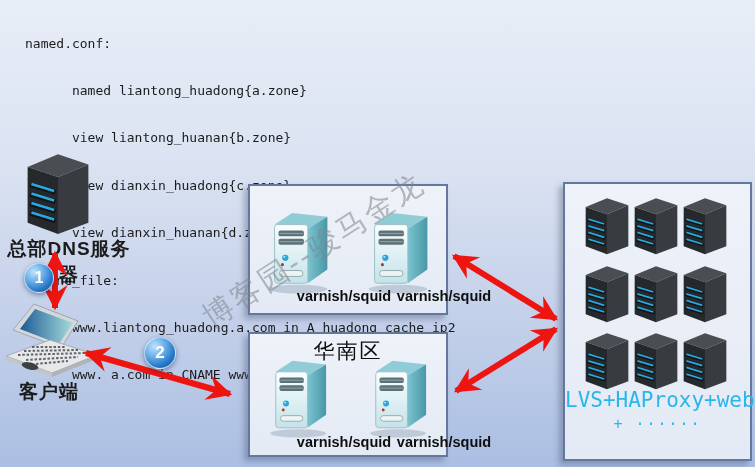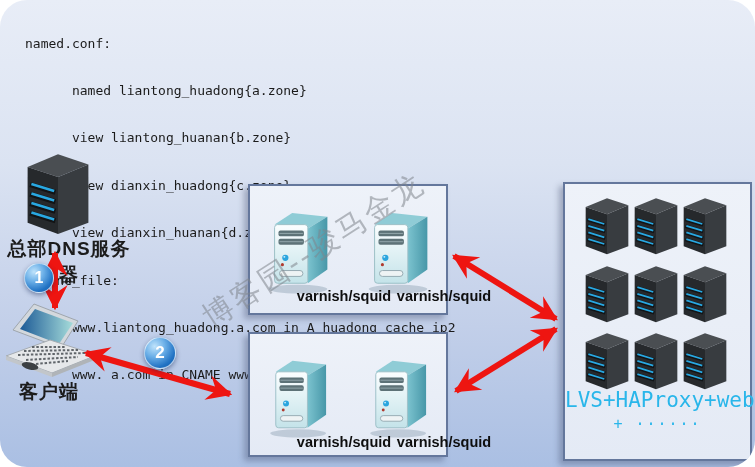--- a/index.html
+++ b/index.html
@@ -1,20 +1,19 @@
 <!DOCTYPE html>
 <html><head>
 <meta charset="utf-8">
 <style>
   html,body{margin:0;padding:0;}
   #canvas{
     position:relative;width:755px;height:467px;overflow:hidden;
     background:linear-gradient(180deg,#e8edf7 0%,#dbe3f2 35%,#c2cfe9 70%,#aabfe3 100%);
     font-family:"Liberation Sans","DejaVu Sans",sans-serif;
-    border-radius:27px;
   }
   .abs{position:absolute;}
   
   .code{
     left:25px;top:4px;
     font-family:"DejaVu Sans Mono","Liberation Mono",monospace;
     font-size:13px;line-height:15.8px;color:#1b1b1b;white-space:pre;
   }
   
   .box{
@@ -152,20 +151,21 @@
         <use href="#tealServer"></use>
       </svg>
     <svg class="icon-svg" style="left:110px;top:22px" width="80" height="86" viewBox="0 0 72 88">
         <use href="#tealServer"></use>
       </svg>
     <div class="srv-label" style="left:2px;top:102px;width:96px">varnish/squid</div>
     <div class="srv-label" style="left:102px;top:102px;width:96px">varnish/squid</div>
   </div>
 
   <div class="abs box" style="left:248px;top:332px;width:200px;height:125px">
+    <div class="box-title" style="top:3px">华南区</div>
     <svg class="icon-svg" style="left:10px;top:22px" width="80" height="82" viewBox="0 0 72 88">
         <use href="#tealServer"></use>
       </svg>
     <svg class="icon-svg" style="left:110px;top:22px" width="80" height="82" viewBox="0 0 72 88">
         <use href="#tealServer"></use>
       </svg>
     <div class="srv-label" style="left:2px;top:100px;width:96px">varnish/squid</div>
     <div class="srv-label" style="left:102px;top:100px;width:96px">varnish/squid</div>
   </div>
 

